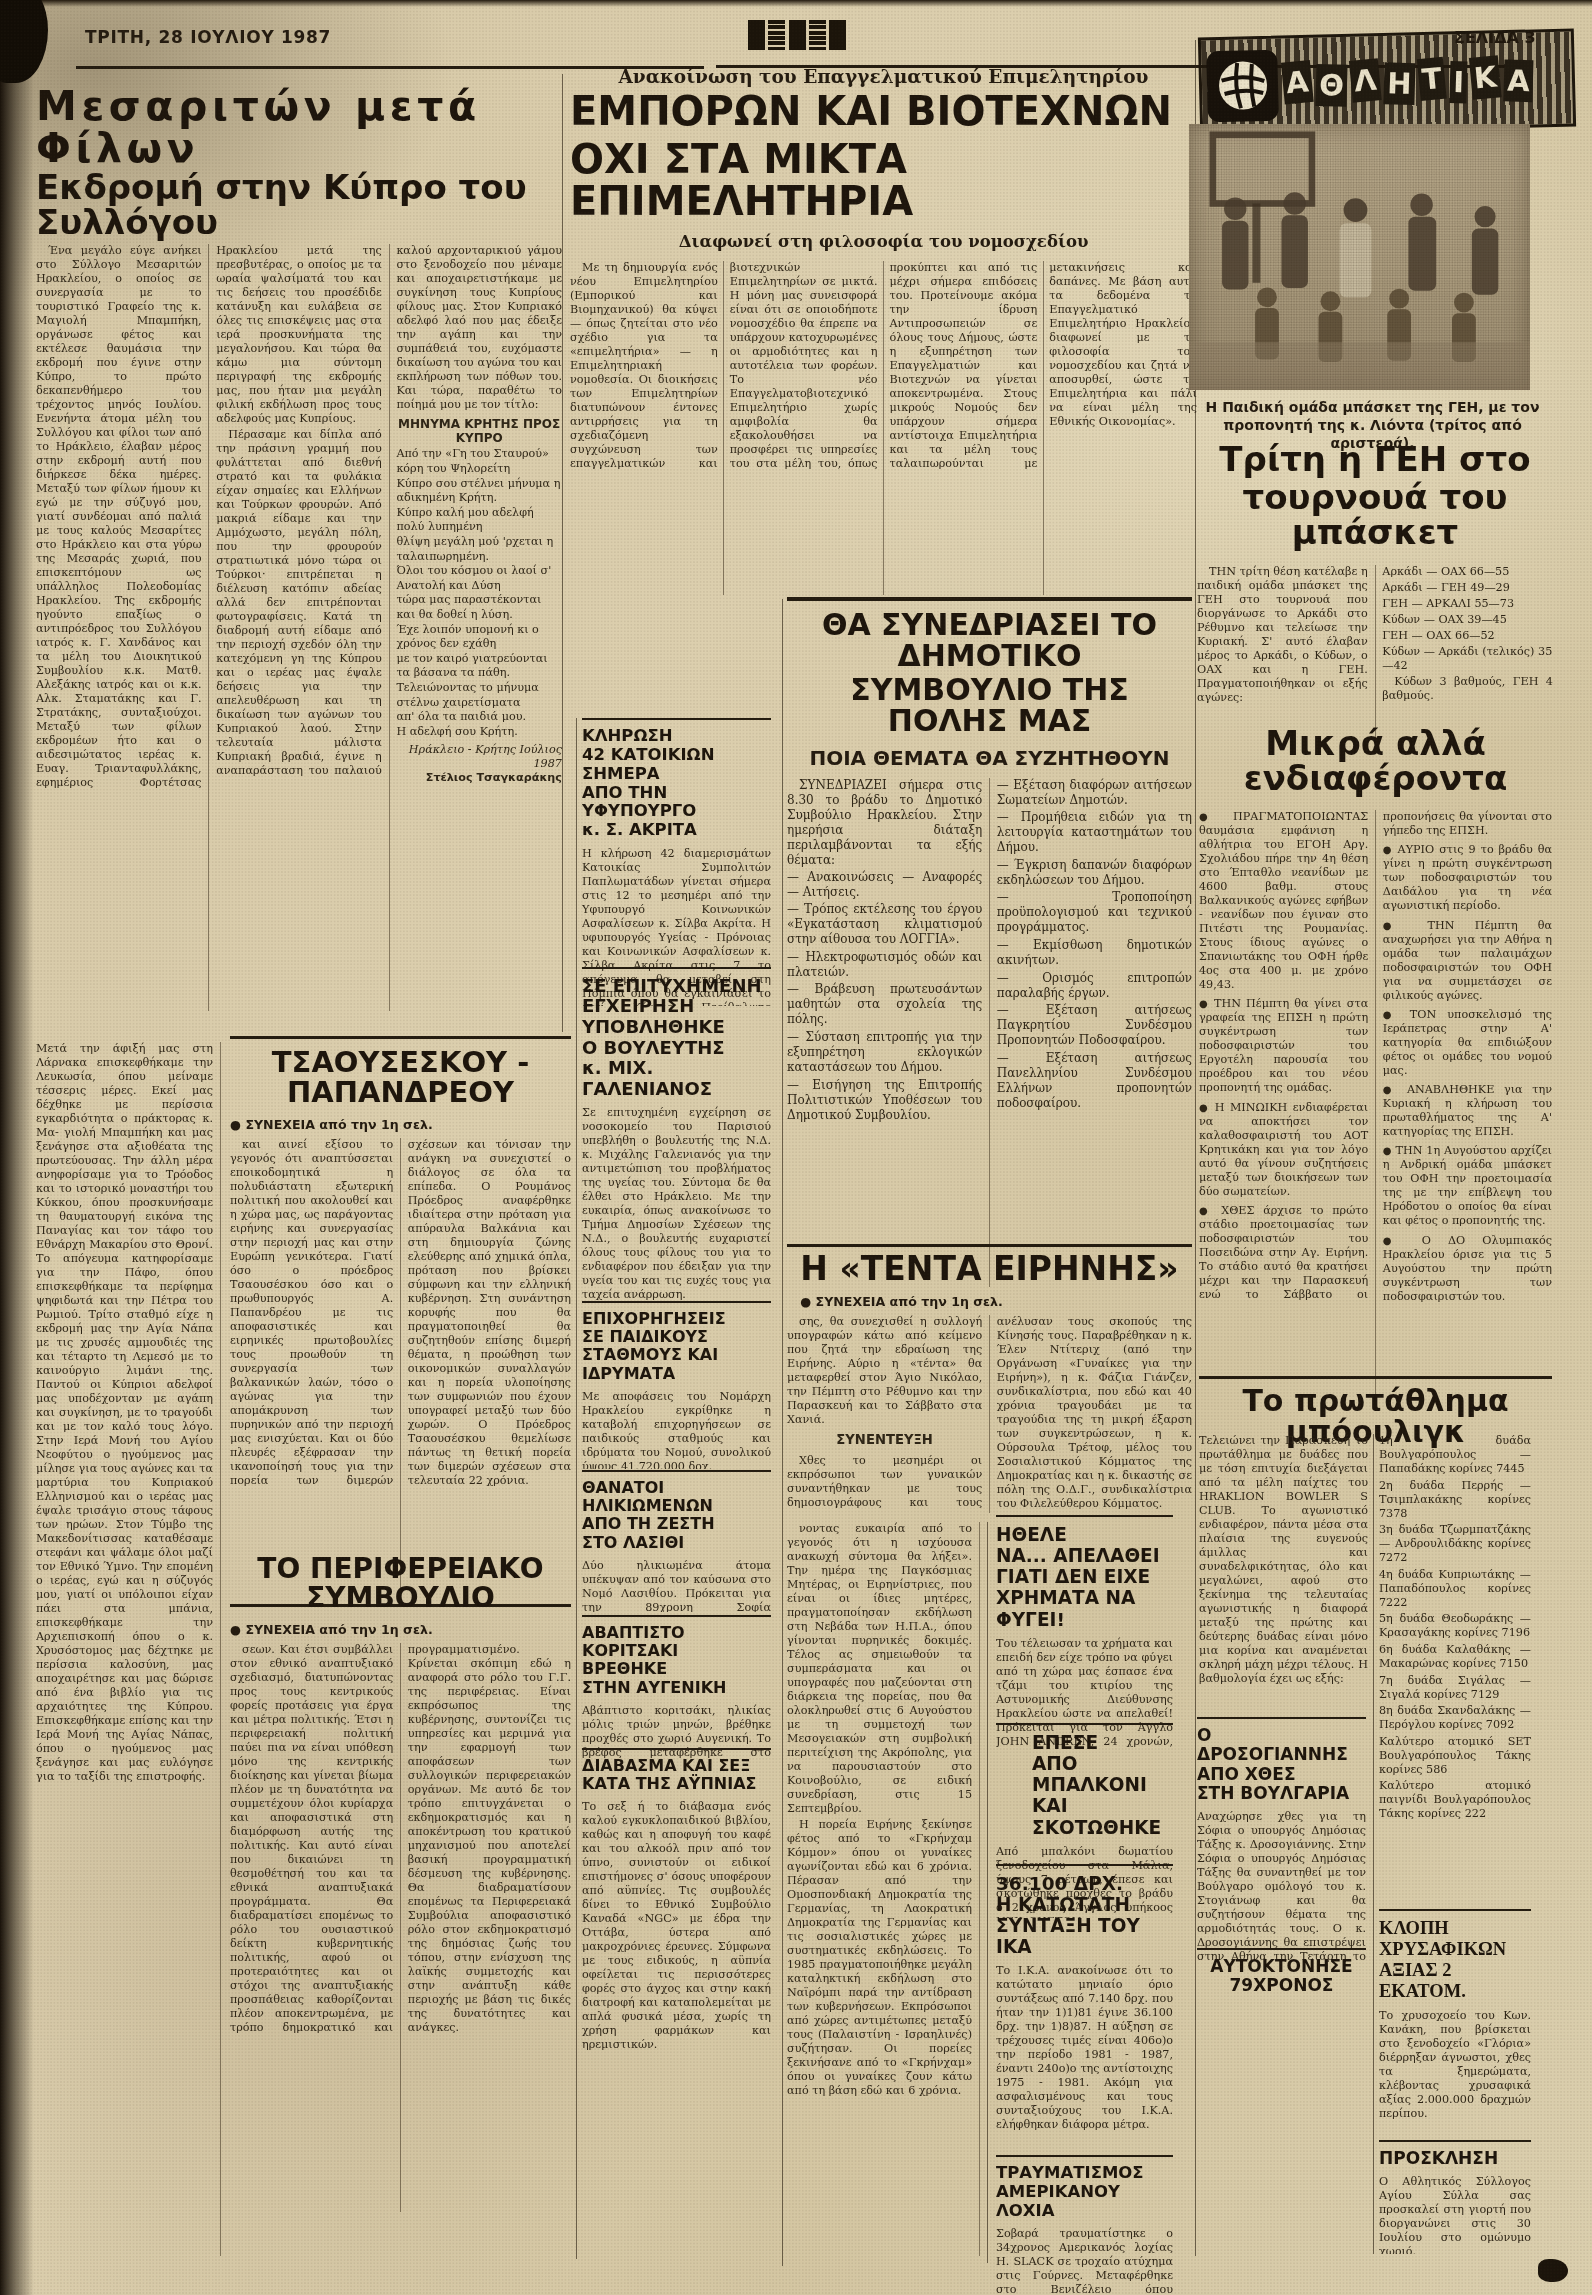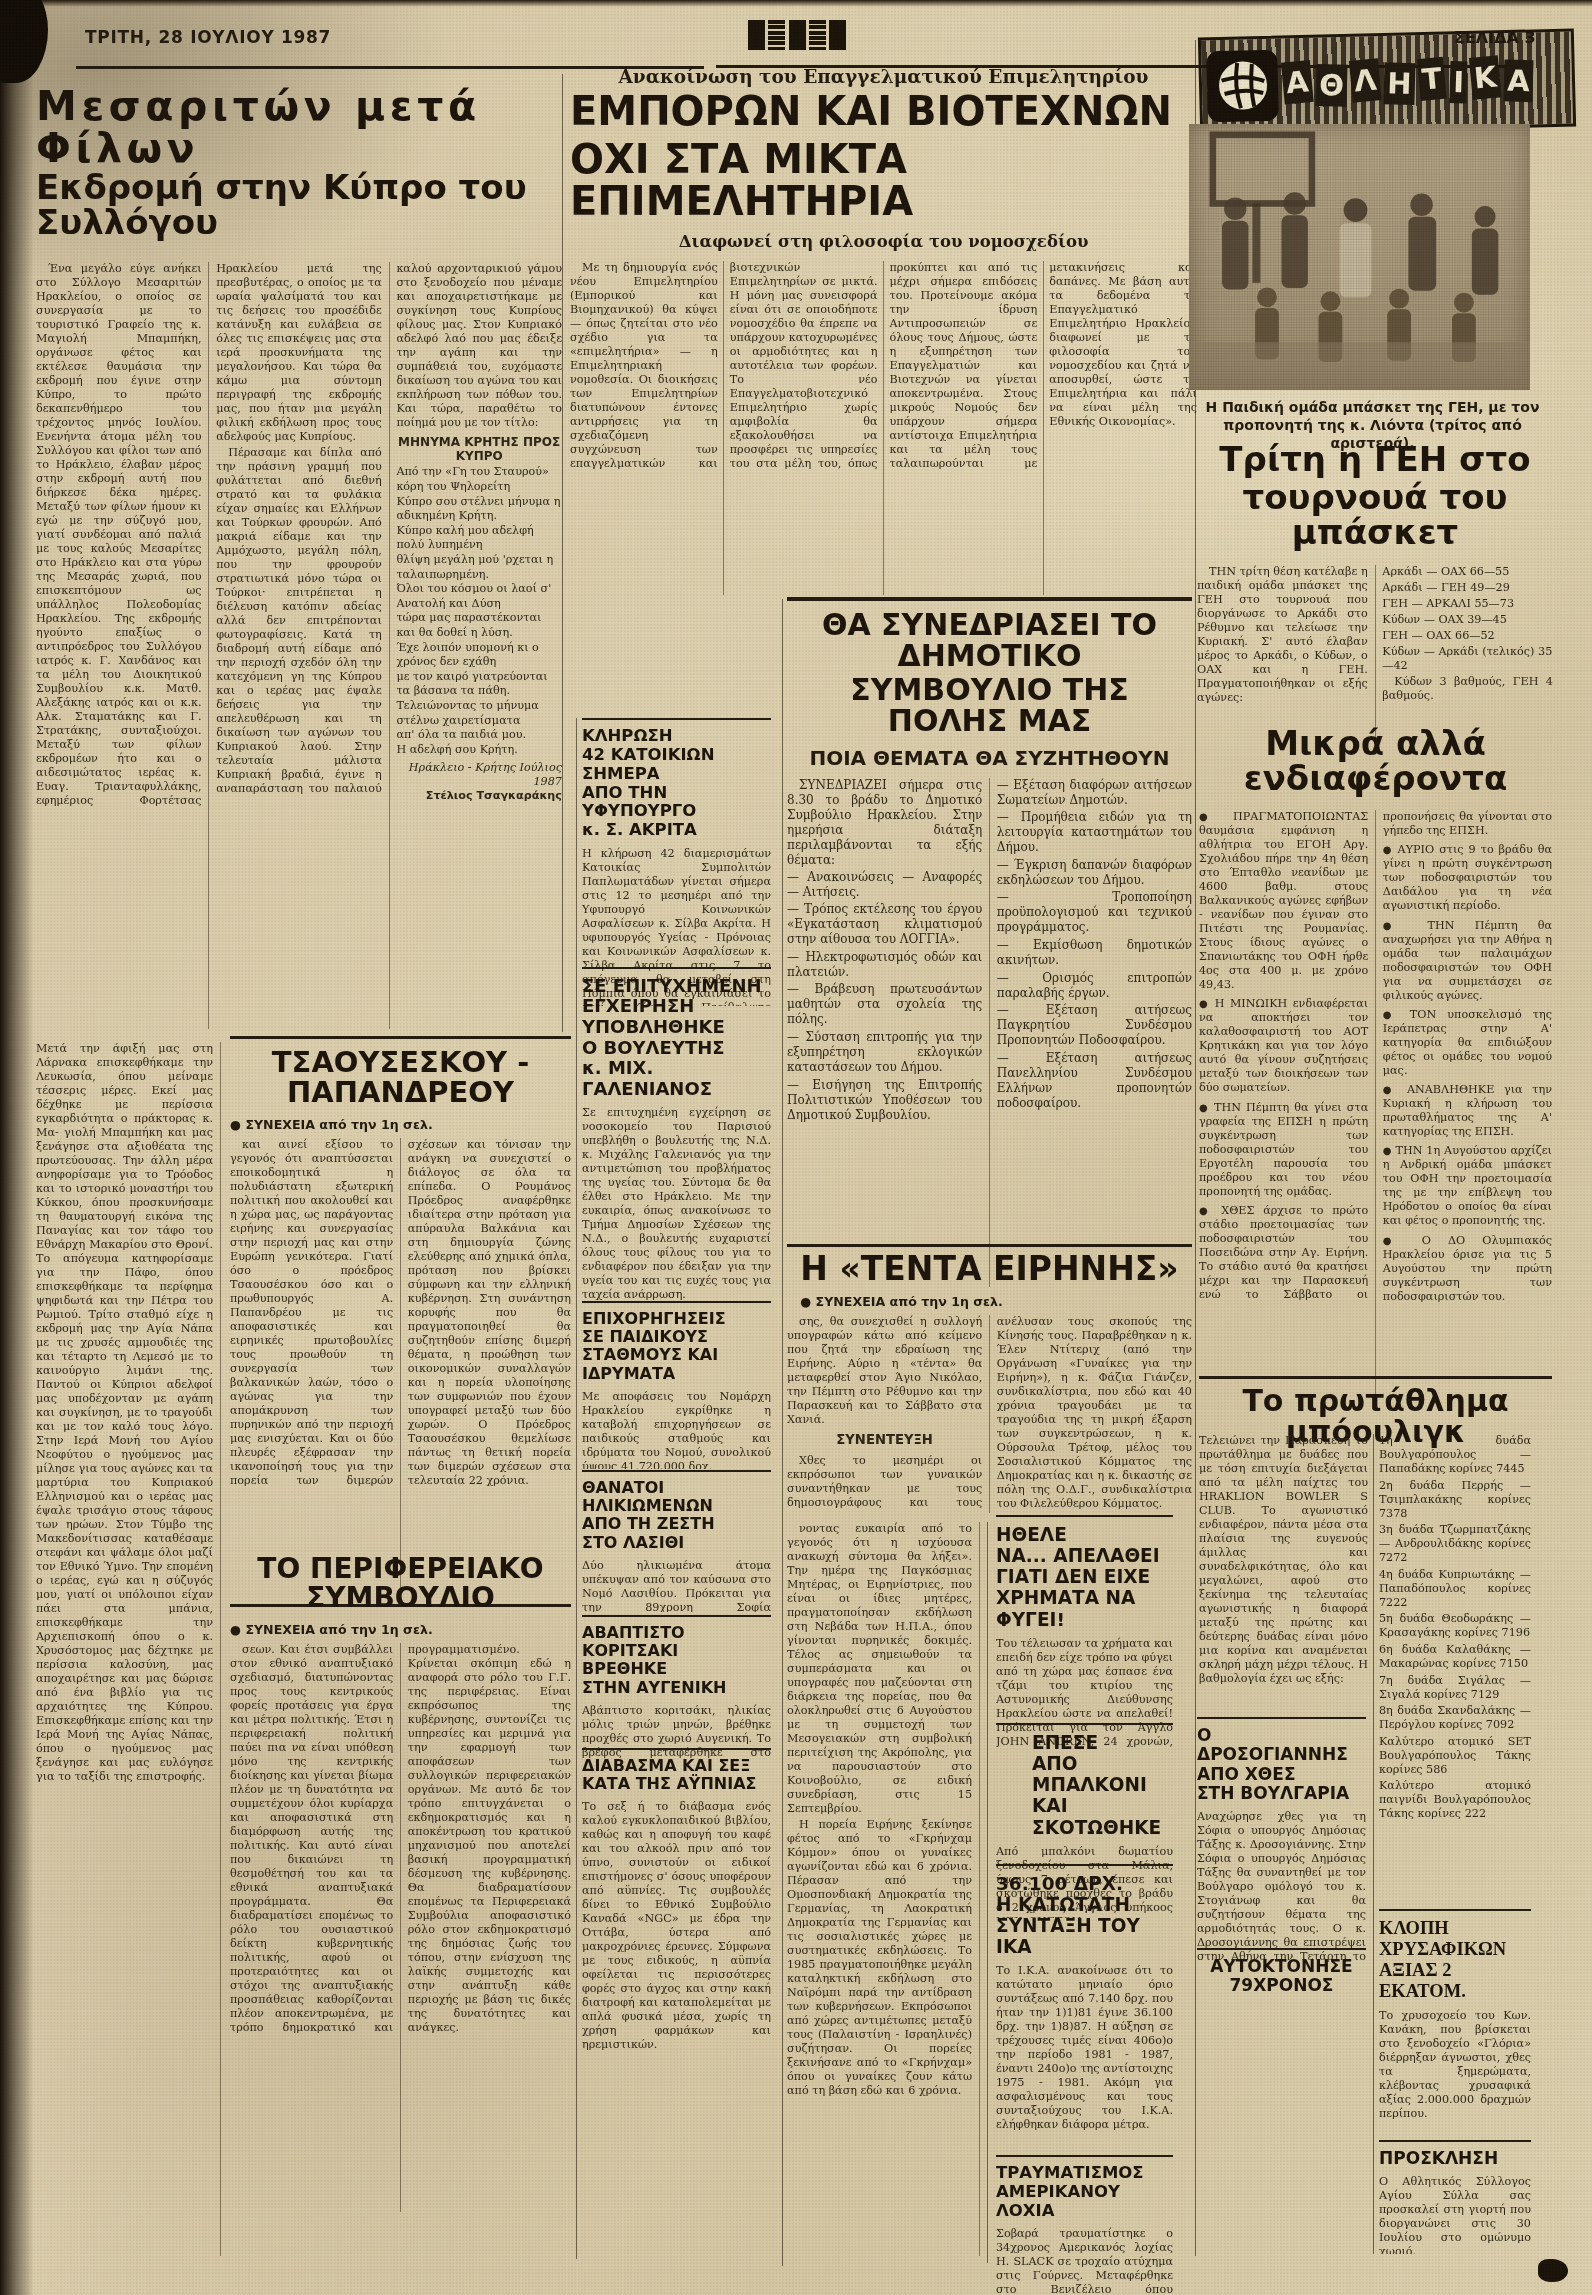--- a/index.html
+++ b/index.html
@@ -81,21 +81,21 @@
     <span style="width:17px;height:30px;background:repeating-linear-gradient(#1b140a 0 4px,#d8caa9 4px 5.3px);display:inline-block"></span>
     <span style="width:17px;height:30px;background:#1b140a;display:inline-block"></span>
   </div>
   <div class="sans" style="position:absolute;left:1454px;top:28px;font-weight:bold;font-size:16px;">ΣΕΛΙΔΑ 3</div>
   <div class="rule" style="left:76px;top:66px;width:628px;height:3.3px;"></div>
   <div class="rule" style="left:716px;top:65px;width:802px;height:3.3px;"></div>
 
   <section style="position:absolute;left:36px;top:74px;width:526px;">
     <div class="hl" style="font-size:41px;letter-spacing:4.6px;margin-top:10.6px;">Μεσαριτών μετά Φίλων</div>
     <div class="hl" style="font-size:34px;">Εκδρομή στην Κύπρο του Συλλόγου</div>
-    <div class="body cols3" style="margin-top:21px;height:767px;">
+    <div class="body cols3" style="margin-top:3px;height:767px;">
       <p>Ένα μεγάλο εύγε ανήκει στο Σύλλογο Μεσαριτών Ηρακλείου, ο οποίος σε συνεργασία με το τουριστικό Γραφείο της κ. Μαγιολή Μπαμπήκη, οργάνωσε φέτος και εκτέλεσε θαυμάσια την εκδρομή που έγινε στην Κύπρο, το πρώτο δεκαπενθήμερο του τρέχοντος μηνός Ιουλίου. Ενενήντα άτομα μέλη του Συλλόγου και φίλοι των από το Ηράκλειο, έλαβαν μέρος στην εκδρομή αυτή που διήρκεσε δέκα ημέρες. Μεταξύ των φίλων ήμουν κι εγώ με την σύζυγό μου, γιατί συνδέομαι από παλιά με τους καλούς Μεσαρίτες στο Ηράκλειο και στα γύρω της Μεσαράς χωριά, που επισκεπτόμουν ως υπάλληλος Πολεοδομίας Ηρακλείου. Της εκδρομής ηγούντο επαξίως ο αντιπρόεδρος του Συλλόγου ιατρός κ. Γ. Χανδάνος και τα μέλη του Διοικητικού Συμβουλίου κ.κ. Ματθ. Αλεξάκης ιατρός και οι κ.κ. Αλκ. Σταματάκης και Γ. Στρατάκης, συνταξιούχοι. Μεταξύ των φίλων εκδρομέων ήτο και ο αιδεσιμώτατος ιερέας κ. Ευαγ. Τριανταφυλλάκης, εφημέριος Φορτέτσας Ηρακλείου μετά της πρεσβυτέρας, ο οποίος με τα ωραία ψαλσίματά του και τις δεήσεις του προσέδιδε κατάνυξη και ευλάβεια σε όλες τις επισκέψεις μας στα ιερά προσκυνήματα της μεγαλονήσου. Και τώρα θα κάμω μια σύντομη περιγραφή της εκδρομής μας, που ήταν μια μεγάλη φιλική εκδήλωση προς τους αδελφούς μας Κυπρίους.</p>
       <p>Πέρασαμε και δίπλα από την πράσινη γραμμή που φυλάττεται από διεθνή στρατό και τα φυλάκια είχαν σημαίες και Ελλήνων και Τούρκων φρουρών. Από μακριά είδαμε και την Αμμόχωστο, μεγάλη πόλη, που την φρουρούν στρατιωτικά μόνο τώρα οι Τούρκοι· επιτρέπεται η διέλευση κατόπιν αδείας αλλά δεν επιτρέπονται φωτογραφίσεις. Κατά τη διαδρομή αυτή είδαμε από την περιοχή σχεδόν όλη την κατεχόμενη γη της Κύπρου και ο ιερέας μας έψαλε δεήσεις για την απελευθέρωση και τη δικαίωση των αγώνων του Κυπριακού λαού. Στην τελευταία μάλιστα Κυπριακή βραδιά, έγινε η αναπαράσταση του παλαιού καλού αρχονταρικιού γάμου στο ξενοδοχείο που μέναμε και αποχαιρετιστήκαμε με συγκίνηση τους Κυπρίους φίλους μας. Στον Κυπριακό αδελφό λαό που μας έδειξε την αγάπη και την συμπάθειά του, ευχόμαστε δικαίωση του αγώνα του και εκπλήρωση των πόθων του. Και τώρα, παραθέτω το ποίημά μου με τον τίτλο:</p>
       <div class="poemtitle">ΜΗΝΥΜΑ ΚΡΗΤΗΣ ΠΡΟΣ ΚΥΠΡΟ</div>
       <div class="poem pre">Από την «Γη του Σταυρού» κόρη του Ψηλορείτη
 Κύπρο σου στέλνει μήνυμα η αδικημένη Κρήτη.
 Κύπρο καλή μου αδελφή πολύ λυπημένη
 θλίψη μεγάλη μού 'ρχεται η ταλαιπωρημένη.
 Όλοι του κόσμου οι λαοί σ' Ανατολή και Δύση
 τώρα μας παραστέκονται και θα δοθεί η λύση.
 Έχε λοιπόν υπομονή κι ο χρόνος δεν εχάθη
@@ -319,22 +319,22 @@
           <div class="li score">Κύδων — Αρκάδι (τελικός) 35—42</div>
         </div>
       <p>Κύδων 3 βαθμούς, ΓΕΗ 4 βαθμούς.</p>
     </div>
   </section>
 
   <section style="position:absolute;left:1199px;top:726px;width:353px;">
     <div class="hl center" style="font-size:34px;">Μικρά αλλά ενδιαφέροντα</div>
     <div class="body cols2" style="margin-top:13.2px;height:589px;">
         <div class="mikra-item">ΠΡΑΓΜΑΤΟΠΟΙΩΝΤΑΣ θαυμάσια εμφάνιση η αθλήτρια του ΕΓΟΗ Αργ. Σχολιάδου πήρε την 4η θέση στο Έπταθλο νεανίδων με 4600 βαθμ. στους Βαλκανικούς αγώνες εφήβων - νεανίδων που έγιναν στο Πιτέστι της Ρουμανίας. Στους ίδιους αγώνες ο Σπανιωτάκης του ΟΦΗ ήρθε 4ος στα 400 μ. με χρόνο 49,43.</div>
+        <div class="mikra-item">ΤΗΝ Πέμπτη θα γίνει στα γραφεία της ΕΠΣΗ η πρώτη συγκέντρωση των ποδοσφαιριστών του Εργοτέλη παρουσία του προέδρου και του νέου προπονητή της ομάδας.</div>
         <div class="mikra-item">Η ΜΙΝΩΙΚΗ ενδιαφέρεται να αποκτήσει τον καλαθοσφαιριστή του ΑΟΤ Κρητικάκη και για τον λόγο αυτό θα γίνουν συζητήσεις μεταξύ των διοικήσεων των δύο σωματείων.</div>
-        <div class="mikra-item">ΤΗΝ Πέμπτη θα γίνει στα γραφεία της ΕΠΣΗ η πρώτη συγκέντρωση των ποδοσφαιριστών του Εργοτέλη παρουσία του προέδρου και του νέου προπονητή της ομάδας.</div>
         <div class="mikra-item">ΧΘΕΣ άρχισε το πρώτο στάδιο προετοιμασίας των ποδοσφαιριστών του Ποσειδώνα στην Αγ. Ειρήνη. Το στάδιο αυτό θα κρατήσει μέχρι και την Παρασκευή ενώ το Σάββατο οι προπονήσεις θα γίνονται στο γήπεδο της ΕΠΣΗ.</div>
         <div class="mikra-item">ΑΥΡΙΟ στις 9 το βράδυ θα γίνει η πρώτη συγκέντρωση των ποδοσφαιριστών του Δαιδάλου για τη νέα αγωνιστική περίοδο.</div>
         <div class="mikra-item">ΤΗΝ Πέμπτη θα αναχωρήσει για την Αθήνα η ομάδα των παλαιμάχων ποδοσφαιριστών του ΟΦΗ για να συμμετάσχει σε φιλικούς αγώνες.</div>
         <div class="mikra-item">ΤΟΝ υποσκελισμό της Ιεράπετρας στην Α' κατηγορία θα επιδιώξουν φέτος οι ομάδες του νομού μας.</div>
         <div class="mikra-item">ΑΝΑΒΛΗΘΗΚΕ για την Κυριακή η κλήρωση του πρωταθλήματος της Α' κατηγορίας της ΕΠΣΗ.</div>
         <div class="mikra-item">ΤΗΝ 1η Αυγούστου αρχίζει η Ανδρική ομάδα μπάσκετ του ΟΦΗ την προετοιμασία της με την επίβλεψη του Ηρόδοτου ο οποίος θα είναι και φέτος ο προπονητής της.</div>
         <div class="mikra-item">Ο ΔΟ Ολυμπιακός Ηρακλείου όρισε για τις 5 Αυγούστου την πρώτη συγκέντρωση των ποδοσφαιριστών του.</div>
       </div>
   </section>
 

